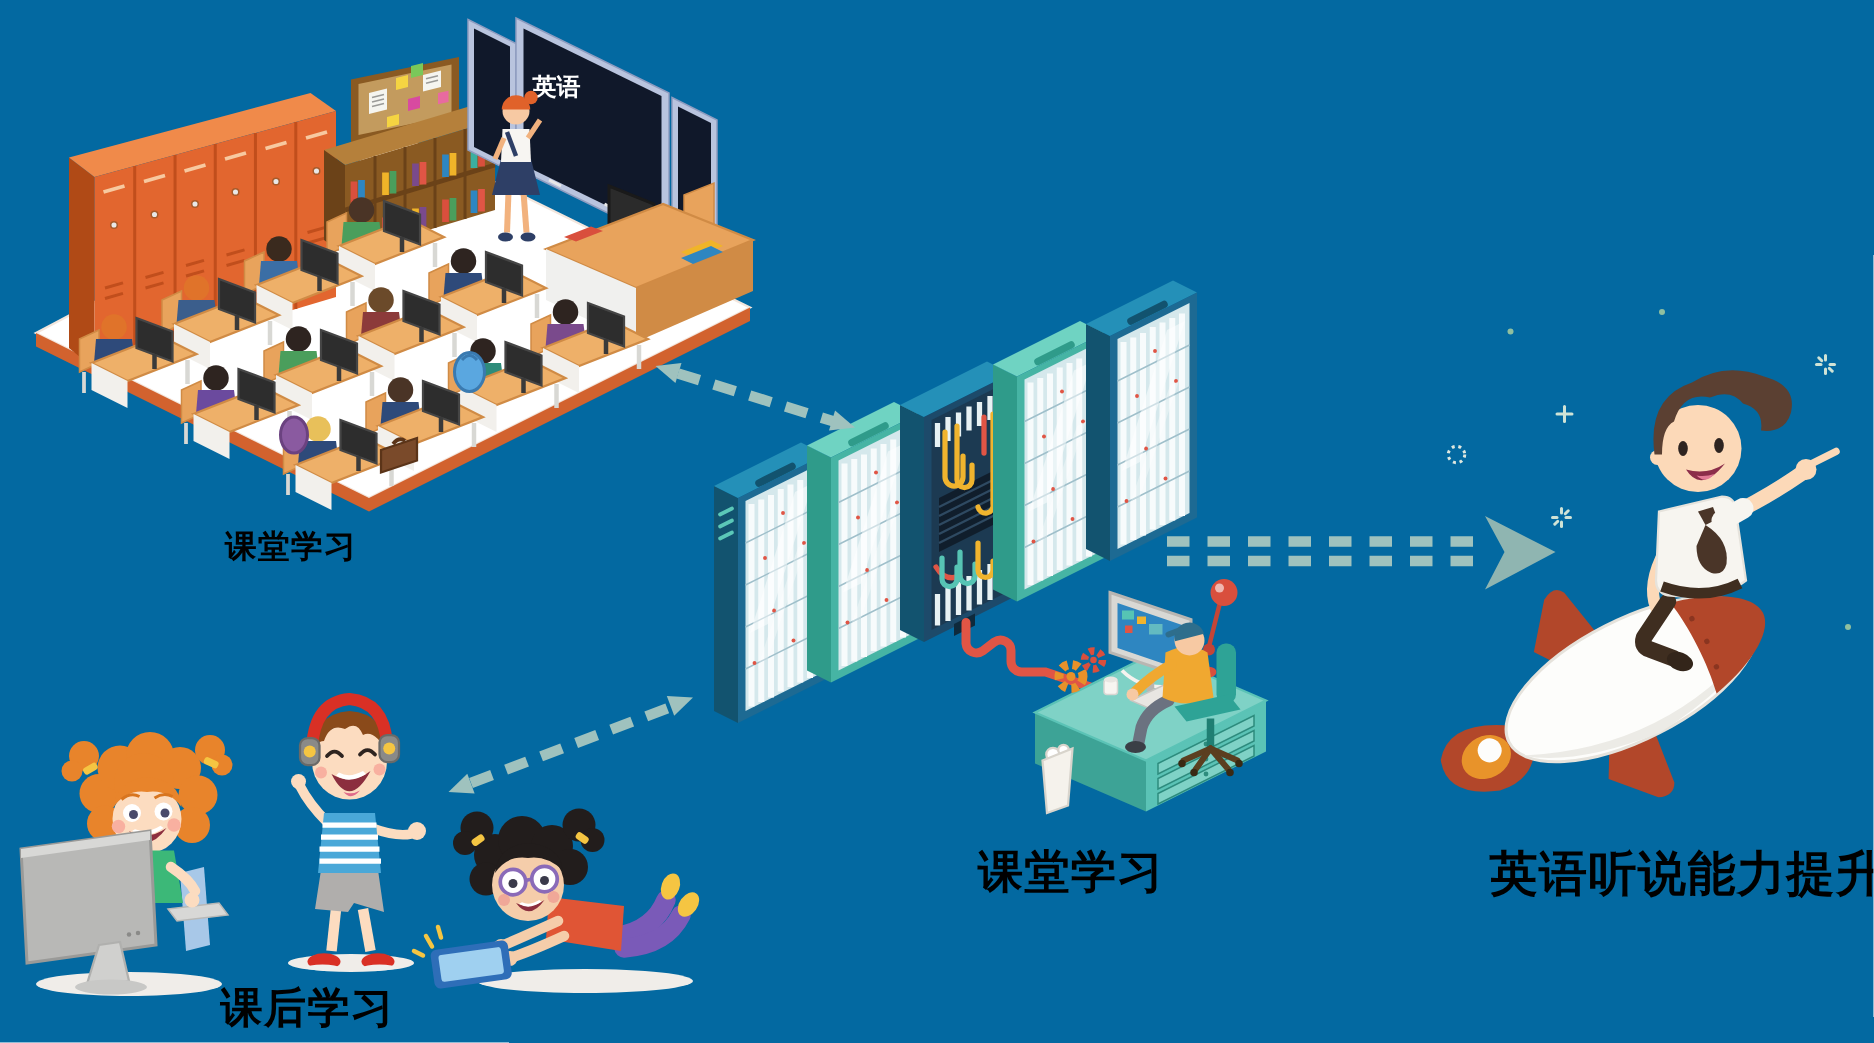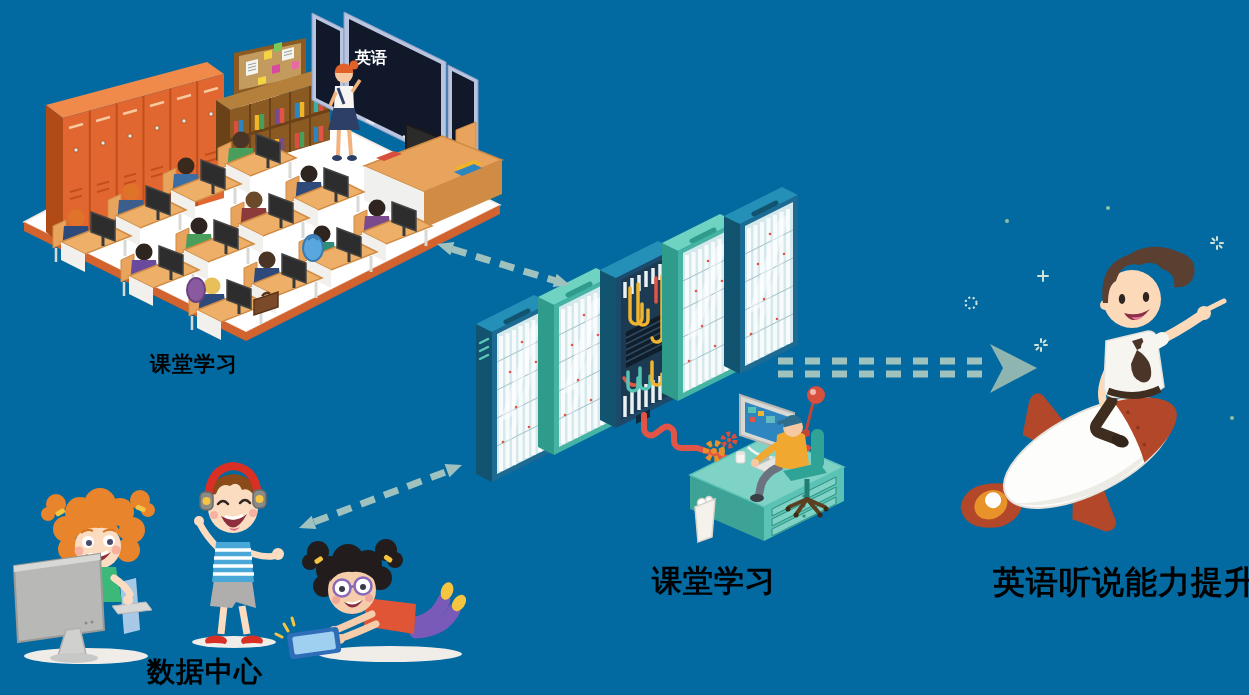--- a/index.html
+++ b/index.html
@@ -585,17 +585,17 @@
       <polygon points="0,0 -16,-7 -16,7" fill="#9fc2be" transform="translate(462,465) rotate(-20.5)"></polygon>
     </g>
     <g>
       <line x1="778" y1="361" x2="983" y2="361" stroke="#9fc2be" stroke-width="7" stroke-dasharray="15 12"></line>
       <line x1="778" y1="374" x2="983" y2="374" stroke="#9fc2be" stroke-width="7" stroke-dasharray="15 12"></line>
       <polygon points="990,344 1037,368 990,393 1003,368" fill="#8fb5b1"></polygon>
     </g>
   </svg>
 
   <div class="label label-classroom">课堂学习</div>
-  <div class="label label-afterclass">数据中心</div>
+  <div class="label label-afterclass">课后学习</div>
   <div class="label label-datacenter">课堂学习</div>
   <div class="label label-outcome">英语听说能力提升</div>
 
 </div>
 
 </body></html>

